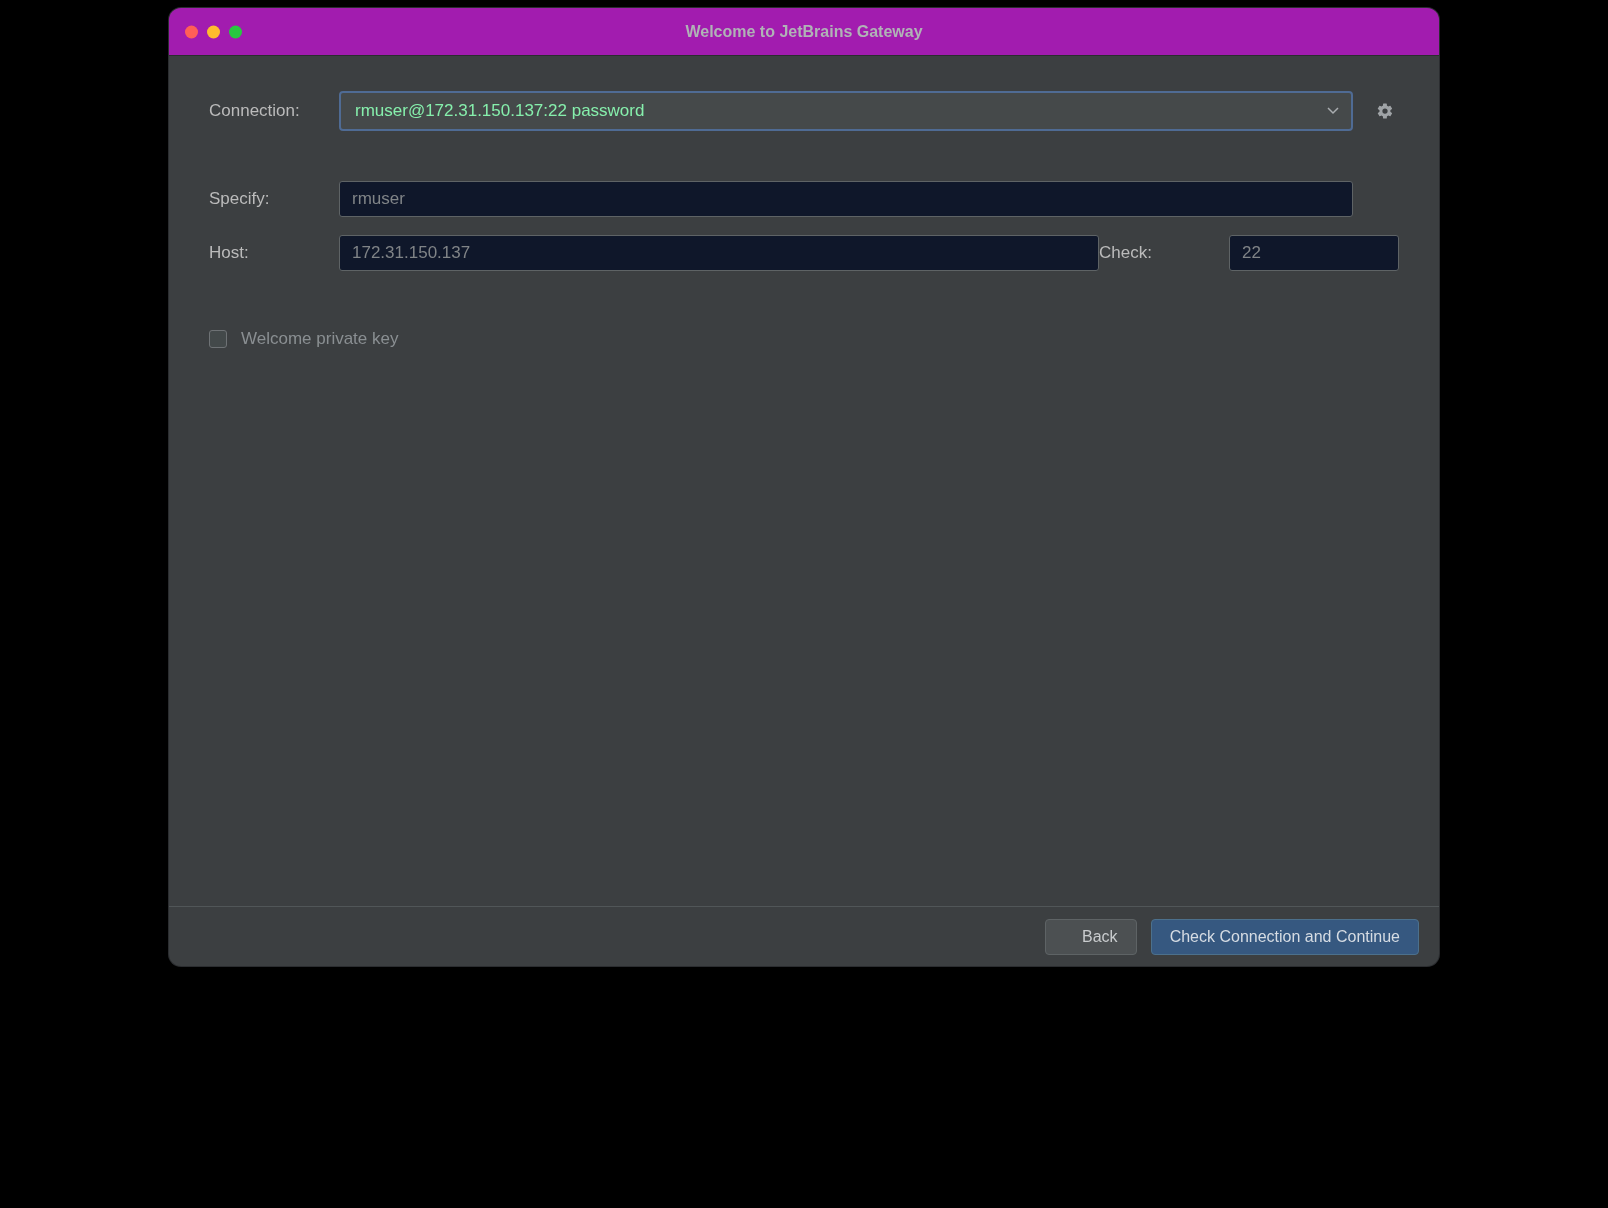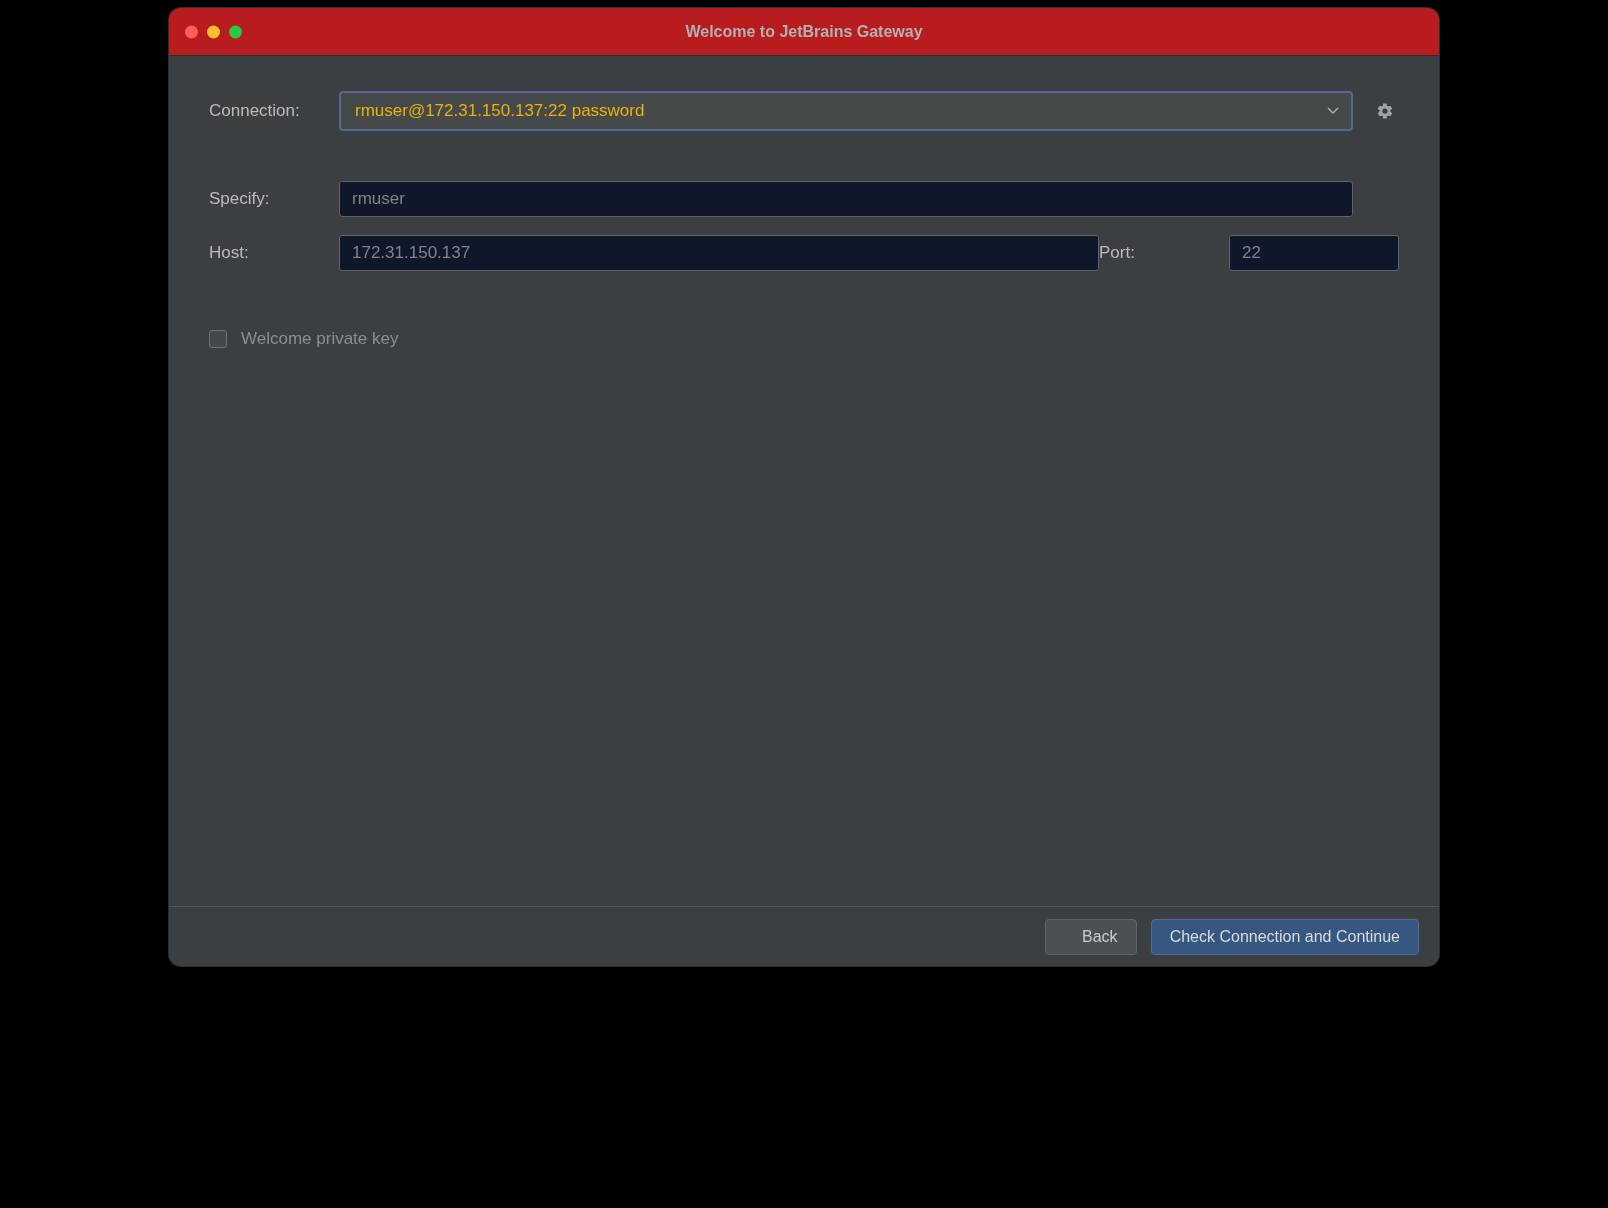--- a/index.html
+++ b/index.html
@@ -24,21 +24,21 @@
       border-radius: 12px;
       overflow: hidden;
       display: flex;
       flex-direction: column;
       position: relative;
       box-shadow: 0 0 0 1px #2b2d30;
       margin-top: 8px;
     }
     .titlebar {
       height: 48px;
-      background: #b91c1c;
+      background: #a21caf;
       display: flex;
       align-items: center;
       justify-content: center;
       position: relative;
       border-bottom: 1px solid #2b2d30;
       flex-shrink: 0;
     }
     .traffic-lights {
       position: absolute;
       left: 16px;
@@ -90,21 +90,21 @@
     }
     .connection-select {
       flex: 1;
       height: 40px;
       background: #45494a;
       border: 2px solid #4f6b94;
       border-radius: 4px;
       display: flex;
       align-items: center;
       padding: 0 14px;
-      color: #eab308;
+      color: #86efac;
       font-size: 17px;
       position: relative;
       cursor: pointer;
     }
     .connection-select .chevron {
       position: absolute;
       right: 12px;
       top: 50%;
       transform: translateY(-50%);
     }
@@ -232,21 +232,21 @@
 
     <div class="form-row">
       <div class="form-label">Specify:</div>
       <input class="text-input disabled" type="text" readonly="" value="rmuser" style="">
       <div style="width:46px;"></div>
     </div>
 
     <div class="form-row">
       <div class="form-label">Host:</div>
       <input class="text-input disabled" type="text" readonly="" value="172.31.150.137" style="">
-      <div class="form-label port-label">Port:</div>
+      <div class="form-label port-label">Check:</div>
       <input class="text-input disabled port-input" type="text" readonly="" value="22" style="">
     </div>
 
     <div class="checkbox-row">
       <div class="checkbox"></div>
       <div class="checkbox-label">Welcome private key</div>
     </div>
 
     <div style="flex:1"></div>
   </div>

